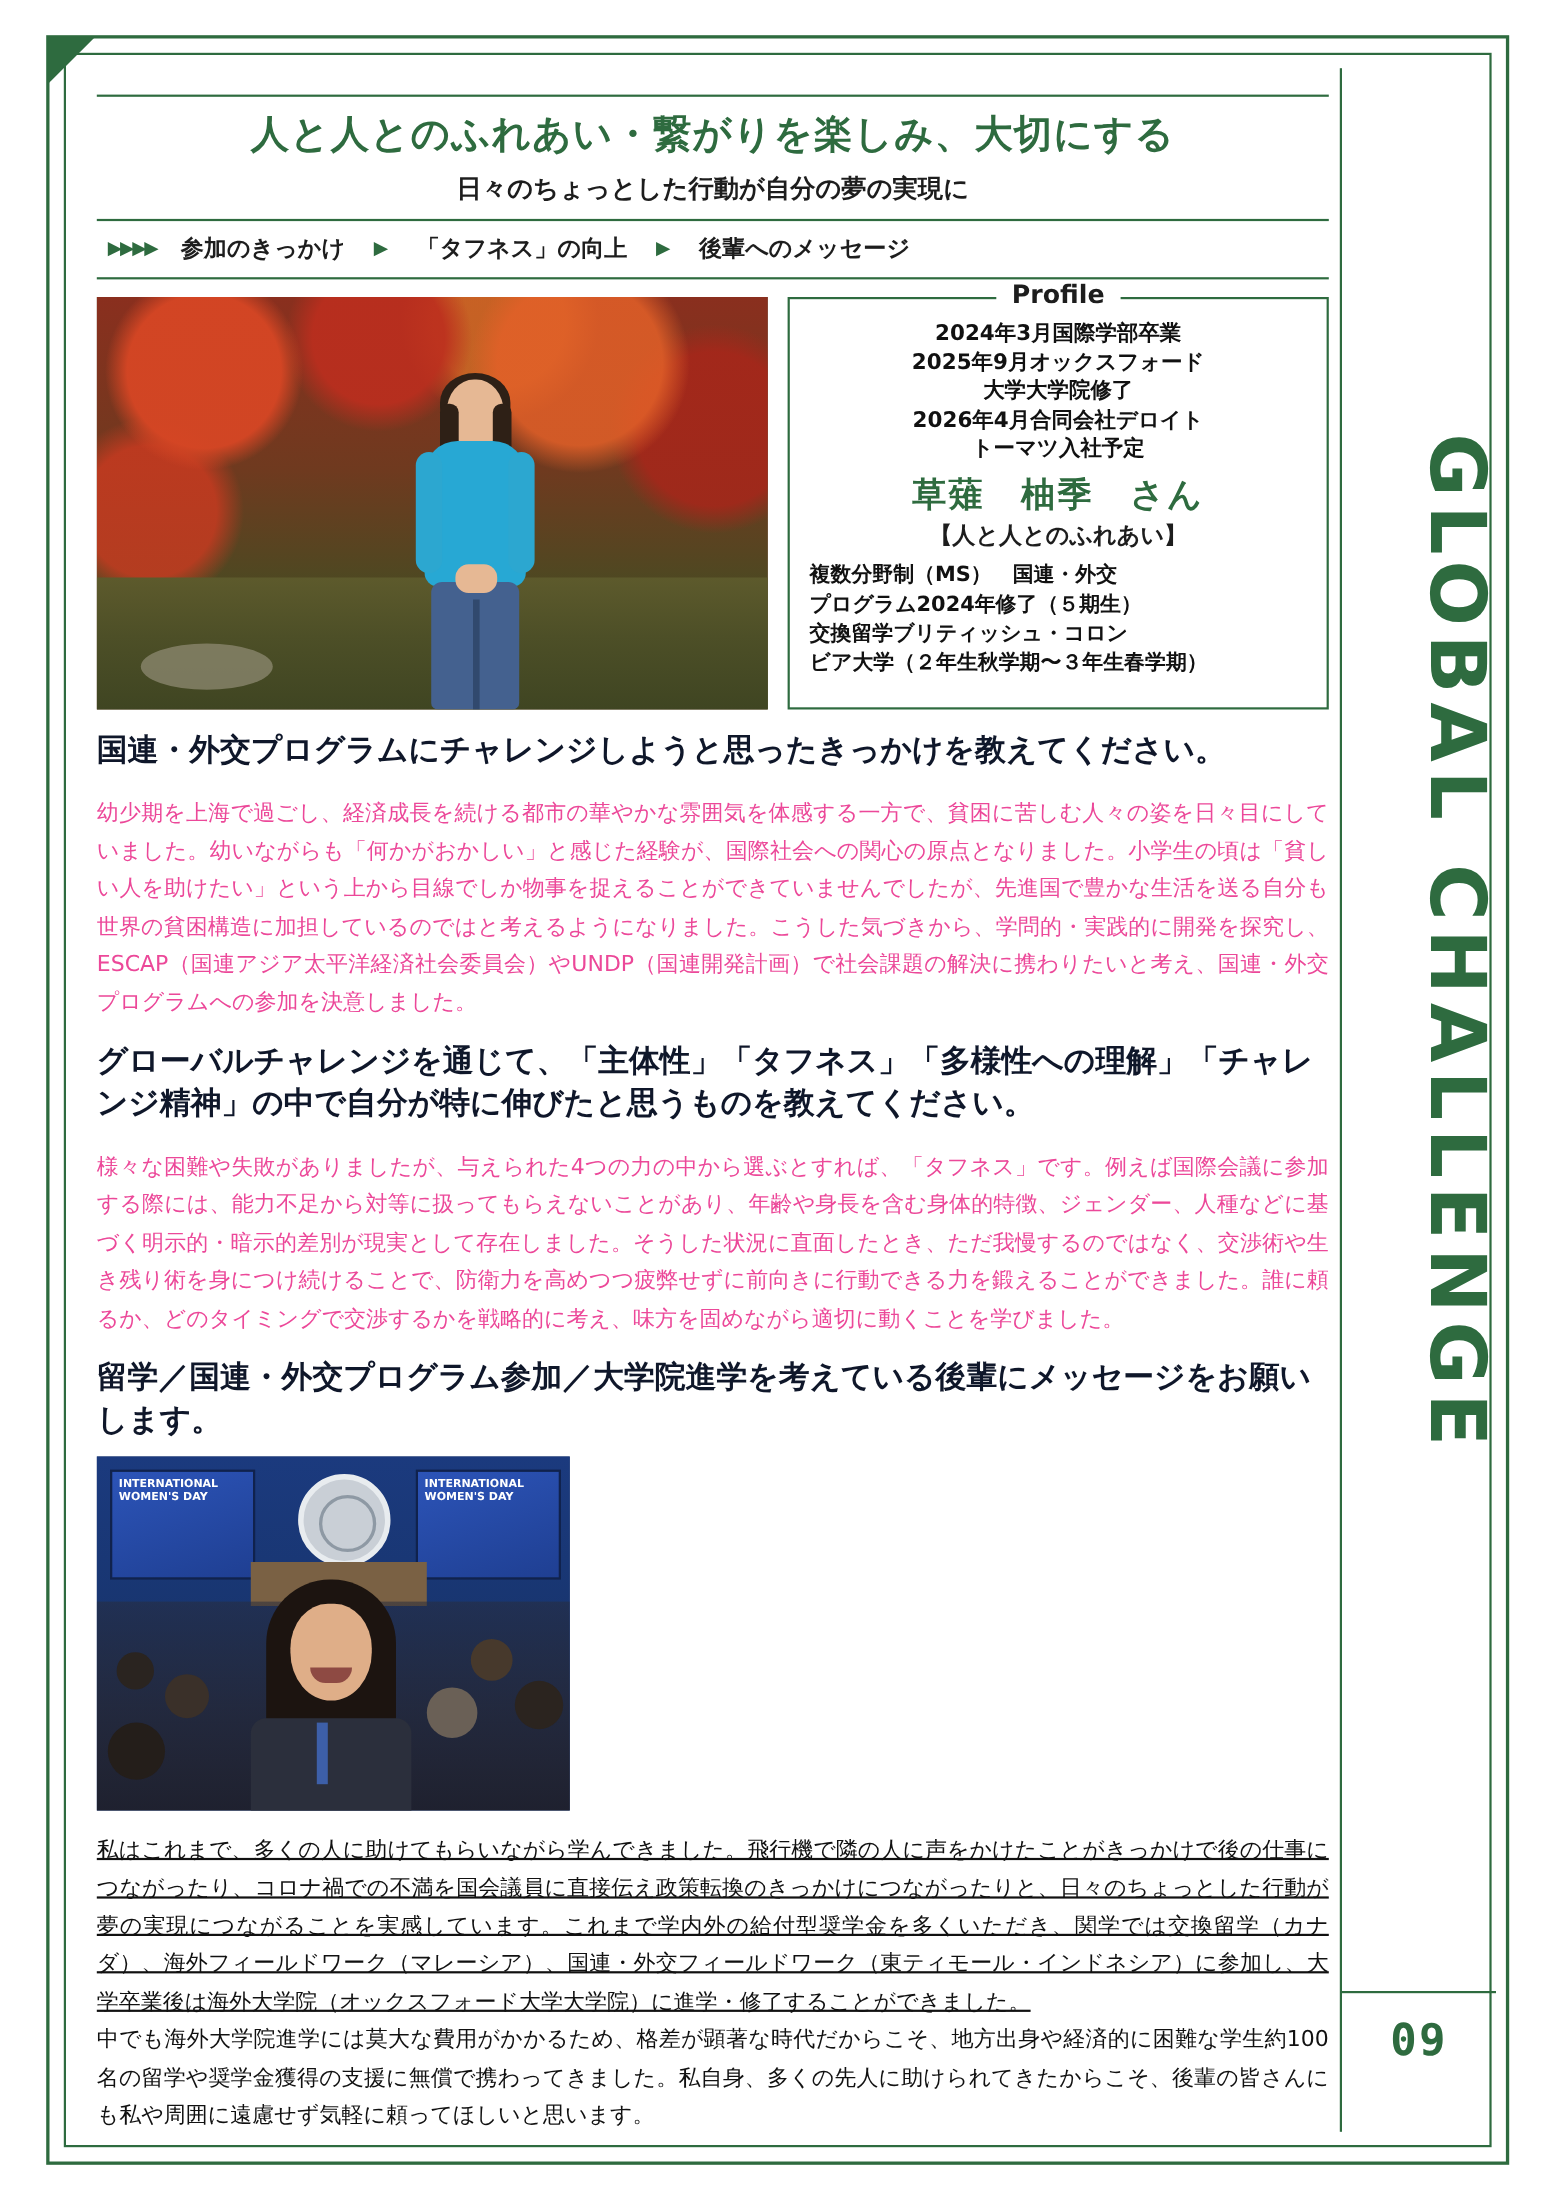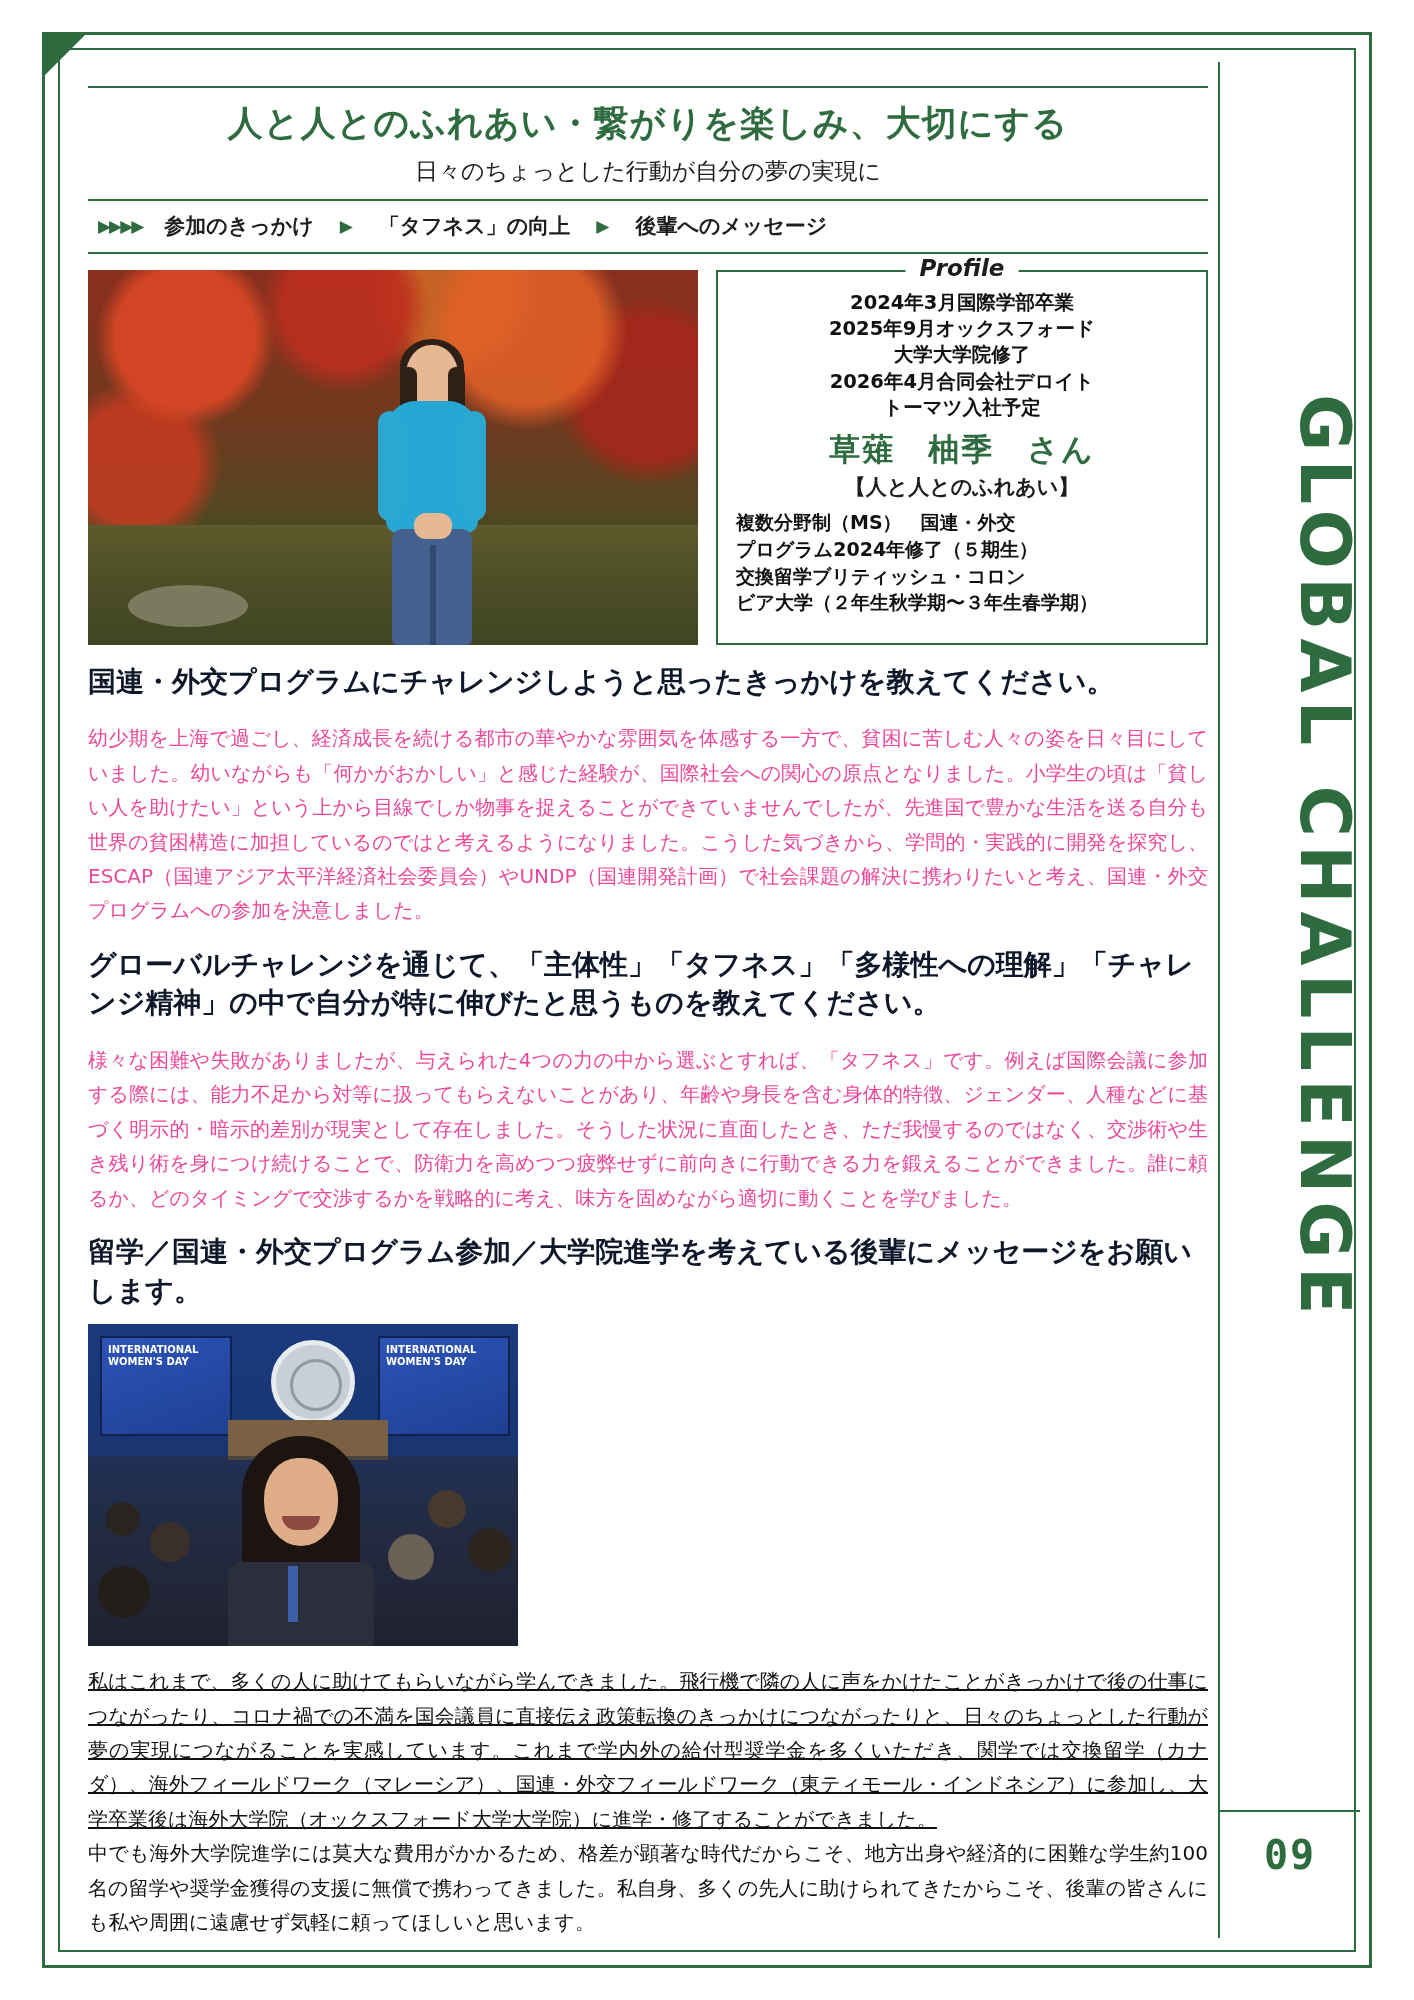--- a/index.html
+++ b/index.html
@@ -118,21 +118,21 @@
   .headline-main {
     font-family: "DejaVu Sans", sans-serif;
     font-weight: bold;
     font-size: 35px;
     color: #2e6b3f;
     letter-spacing: 1px;
     line-height: 1.25;
   }
   .headline-sub {
     font-family: "DejaVu Sans", sans-serif;
-    font-weight: normal;
+    font-weight: bold;
     font-size: 23px;
     color: #1d1d1d;
     margin-top: 10px;
     text-align: center;
   }
 
   
   .navstrip {
     border-bottom: 2px solid #2e6b3f;
     display: flex;
@@ -287,21 +287,20 @@
     top: -17px;
     left: 50%;
     transform: translateX(-50%);
     background: #ffffff;
     padding: 0 14px;
     font-family: "DejaVu Sans", sans-serif;
     font-weight: bold;
     font-size: 23px;
     color: #1d1d1d;
     white-space: nowrap;
-    font-style: italic;
   }
   .prof-line {
     font-family: "DejaVu Sans", sans-serif;
     font-size: 19.5px;
     font-weight: bold;
     line-height: 1.35;
     color: #111;
   }
   .prof-name {
     font-family: "DejaVu Sans", sans-serif;

